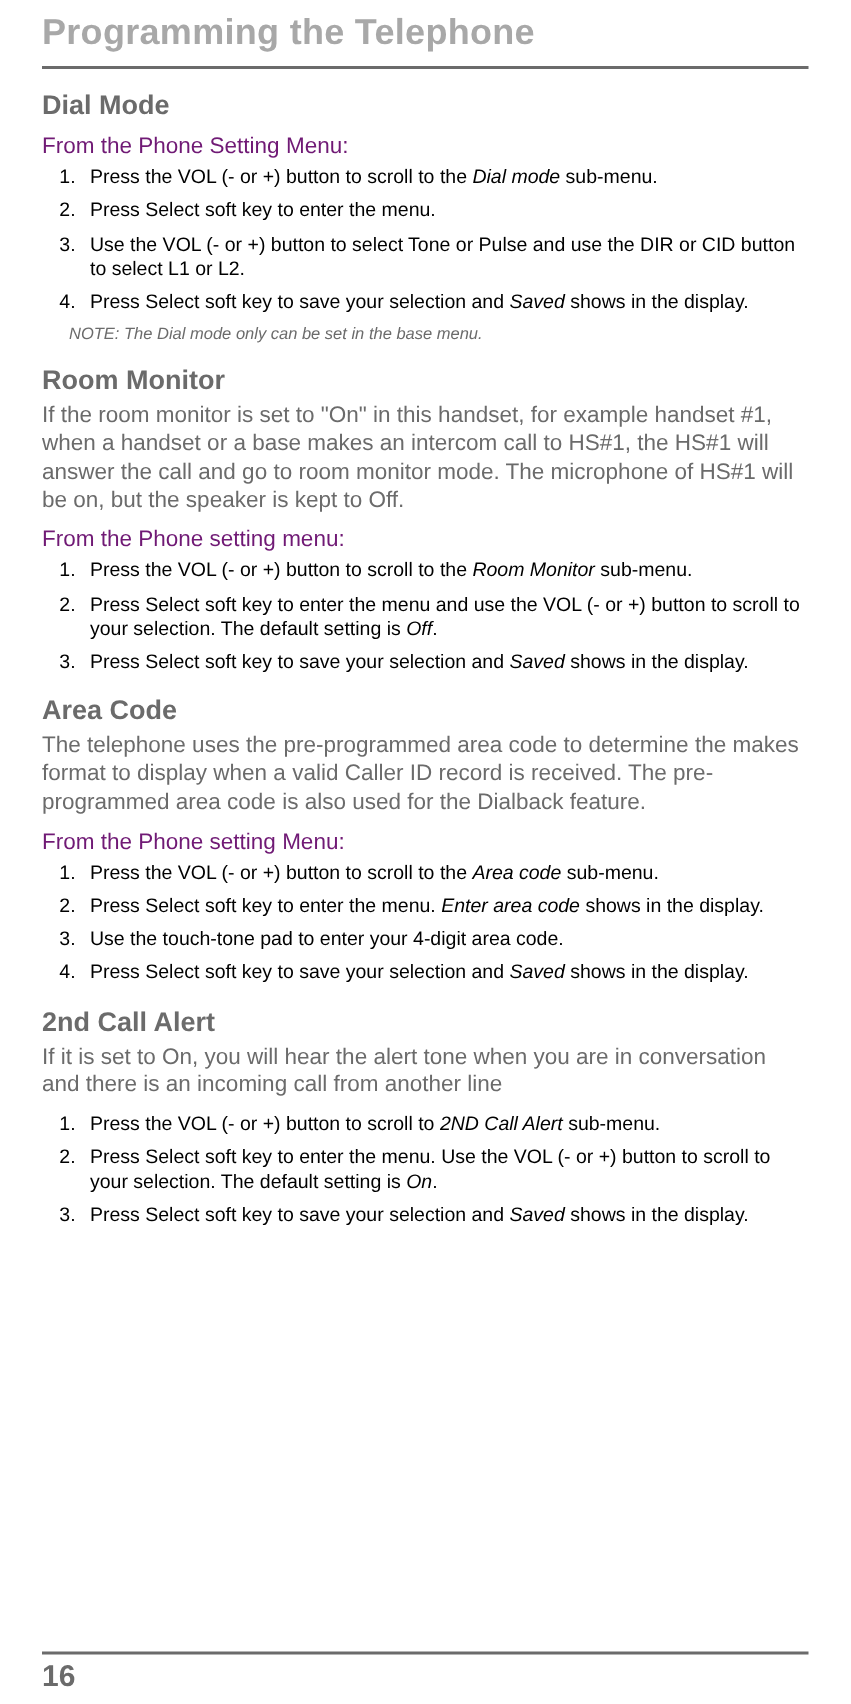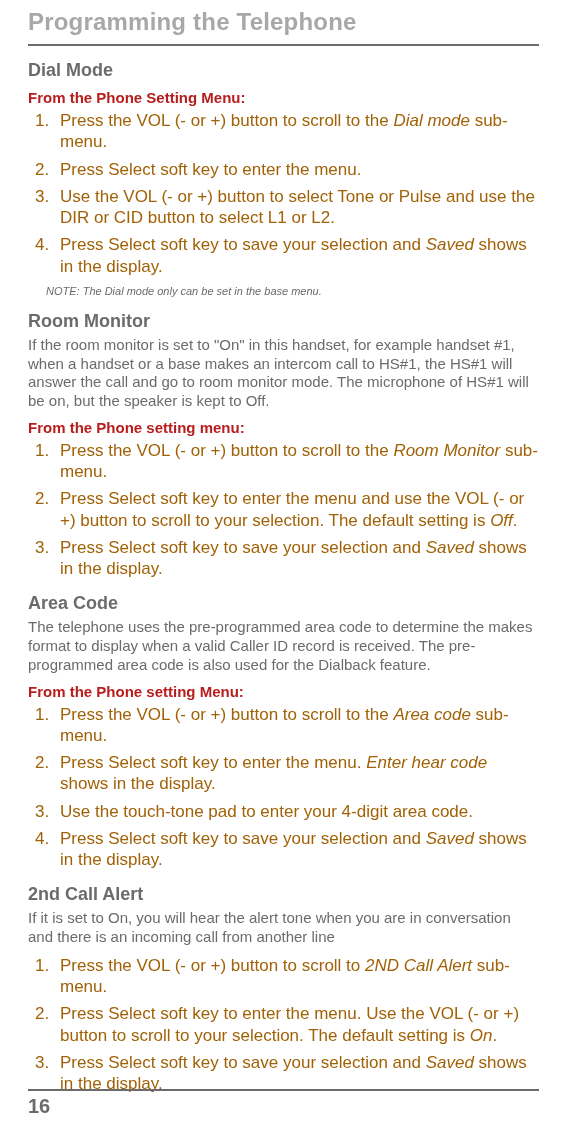--- a/index.html
+++ b/index.html
@@ -36,29 +36,29 @@
     margin: 14px 0 4px 0;
   }
   p.body {
     font-size: 15px;
     line-height: 1.25;
     margin: 4px 0 8px 0;
     color: #6b6b6b;
   }
   p.sub {
     font-size: 15px;
-    font-weight: 700;
+    font-weight: 400;
     margin: 8px 0 4px 0;
-    color: #b91c1c;
+    color: #701a75;
   }
   ol {
     margin: 4px 0 8px 0;
     padding-left: 26px;
-    color: #a16207;
-    font-size: 17px;
+    color: #000000;
+    font-size: 13px;
     line-height: 1.25;
   }
   ol li {
     margin: 3px 0 6px 0;
     padding-left: 6px;
   }
   em, .ital { font-style: italic; }
   .note {
     font-size: 11px;
     font-style: italic;
@@ -72,21 +72,21 @@
   }
   .page-num {
     font-size: 20px;
     font-weight: 700;
     color: #6b6b6b;
   }
   .bottom {
     position: absolute;
     left: 28px;
     right: 28px;
-    bottom: 18px;
+    bottom: 6px;
   }
 </style>
 </head>
 <body>
 
 <div class="page">
 
   <div class="chapter">Programming the Telephone</div>
   <hr class="rule">
 
@@ -107,21 +107,21 @@
     <li><span>Press the VOL (- or +) button to scroll to the </span><em>Room Monitor</em><span> sub-menu.</span></li>
     <li><span>Press Select soft key to enter the menu and use the VOL (- or +) button to scroll to your selection. The default setting is </span><em>Off</em><span>.</span></li>
     <li><span>Press Select soft key to save your selection and </span><em>Saved</em><span> shows in the display.</span></li>
   </ol>
 
   <h2 class="section">Area Code</h2>
   <p class="body">The telephone uses the pre-programmed area code to determine the makes format to display when a valid Caller ID record is received. The pre-programmed area code is also used for the Dialback feature.</p>
   <p class="sub">From the Phone setting Menu:</p>
   <ol>
     <li><span>Press the VOL (- or +) button to scroll to the </span><em>Area code</em><span> sub-menu.</span></li>
-    <li><span>Press Select soft key to enter the menu. </span><em>Enter hear code</em><span> shows in the display.</span></li>
+    <li><span>Press Select soft key to enter the menu. </span><em>Enter area code</em><span> shows in the display.</span></li>
     <li><span>Use the touch-tone pad to enter your 4-digit area code.</span></li>
     <li><span>Press Select soft key to save your selection and </span><em>Saved</em><span> shows in the display.</span></li>
   </ol>
 
   <h2 class="section">2nd  Call Alert</h2>
   <p class="body">If it is set to On, you will hear the alert tone when you are in conversation and there is an incoming call from another line</p>
   <ol>
     <li><span>Press the VOL (- or +) button to scroll to </span><em>2ND Call Alert</em><span> sub-menu.</span></li>
     <li><span>Press Select soft key to enter the menu. Use the VOL (- or +) button to scroll to your selection. The default setting is </span><em>On</em><span>.</span></li>
     <li><span>Press Select soft key to save your selection and </span><em>Saved</em><span> shows in the display.</span></li>

